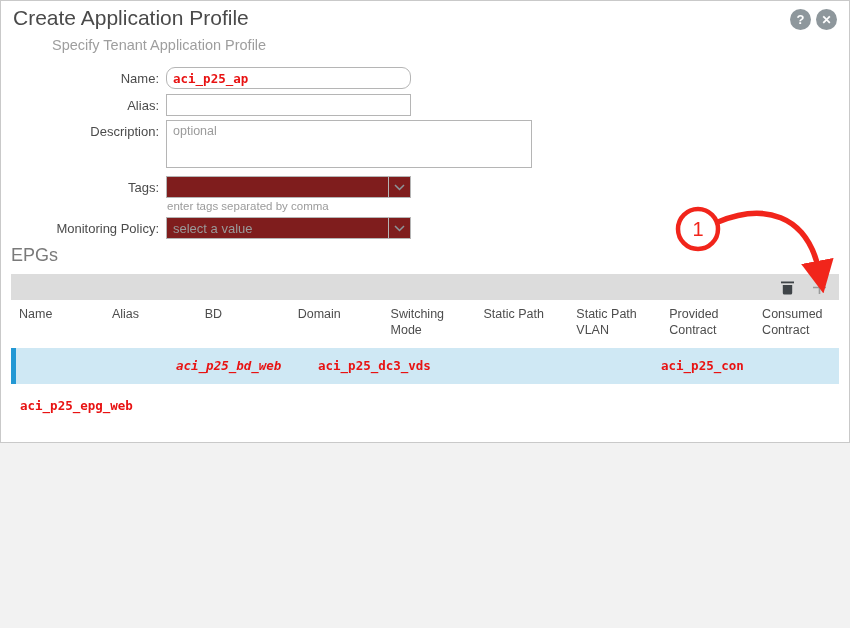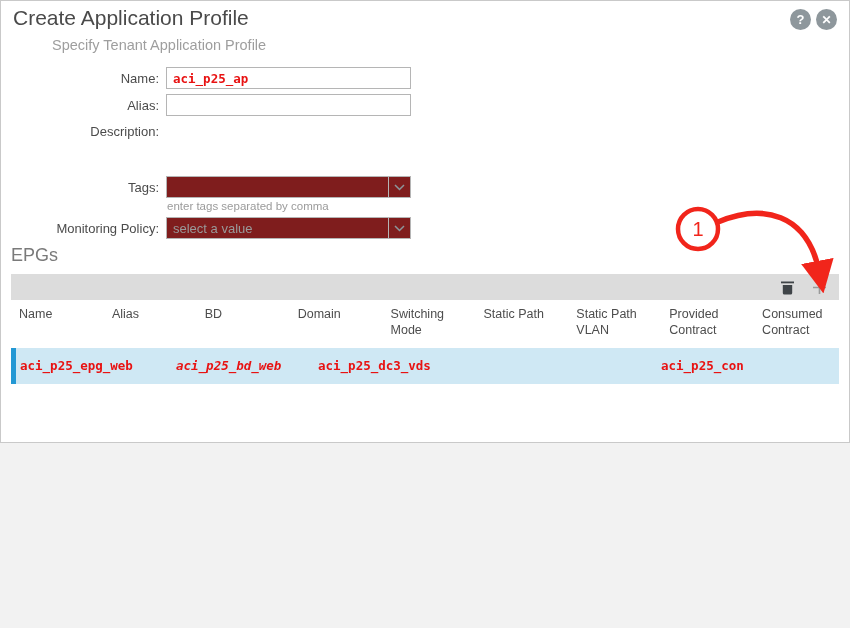--- a/index.html
+++ b/index.html
@@ -50,21 +50,21 @@
   }
   .th-cell { padding-left:8px; }
   .data-row {
     position:absolute; left:10px; top:347px; width:828px; height:36px; background:#cfe8f4; cursor:pointer;
   }
   .row-bar { position:absolute; left:0; top:0; width:5px; height:100%; background:#2398d4; }
   .row-val {
     position:absolute; top:0; line-height:36px; font-family:"DejaVu Sans Mono", monospace;
     font-weight:bold; font-size:12.5px; color:#e81212; white-space:nowrap;
   }
-  .rv-name { left:9px; } .rv-bd { left:165px;font-style:italic; } .rv-domain { left:307px; } .rv-provided { left:650px; }
+  .rv-name { left:9px;margin-top:40px; } .rv-bd { left:165px;font-style:italic; } .rv-domain { left:307px; } .rv-provided { left:650px; }
   
   .annotation { position:absolute; left:655px; top:190px; width:195px; height:115px; pointer-events:none; }
   
   .btn {
     position:absolute; top:586px; height:29px; border:none; border-radius:14.5px; color:#ffffff;
     font-size:14.5px; font-family:"Liberation Sans", sans-serif; cursor:pointer;
   }
   .btn-cancel { left:638px; width:93px; background:#1d4ed8; }
   .btn-submit { left:737px; width:95px; background:#404040; }
 </style>
@@ -74,26 +74,27 @@
 <div class="dialog">
 
   <div class="dlg-title">Create Application Profile</div>
   <div class="dlg-subtitle">Specify Tenant Application Profile</div>
   <div class="hdr-icons">
     <div class="circle-icon">?</div>
     <div class="circle-icon" style="font-size:12px;">✕</div>
   </div>
 
   <div class="frm-label" style="top:70px;">Name:</div>
-  <input class="txt-input red-val" style="top: 66px;" value="aci_p25_ap">
+  <input class="txt-input red-val" style="top: 66px; border-radius: 9px;" value="aci_p25_ap">
 
   <div class="frm-label" style="top:97px;">Alias:</div>
   <input class="txt-input" style="top: 93px;" value="">
 
   <div class="frm-label" style="top:123px;">Description:</div>
+  <textarea class="desc-area" placeholder="optional" style=""></textarea>
 
   <div class="frm-label" style="top:179px;">Tags:</div>
   <div class="select-box" style="top:175px;">
     <div class="select-text"></div>
     <div class="select-caret">
       <svg width="11" height="7" viewBox="0 0 11 7">
           <polyline points="1,1 5.5,5.5 10,1" fill="none" stroke="#8b969b" stroke-width="1.5"></polyline>
         </svg>
     </div>
   </div>

